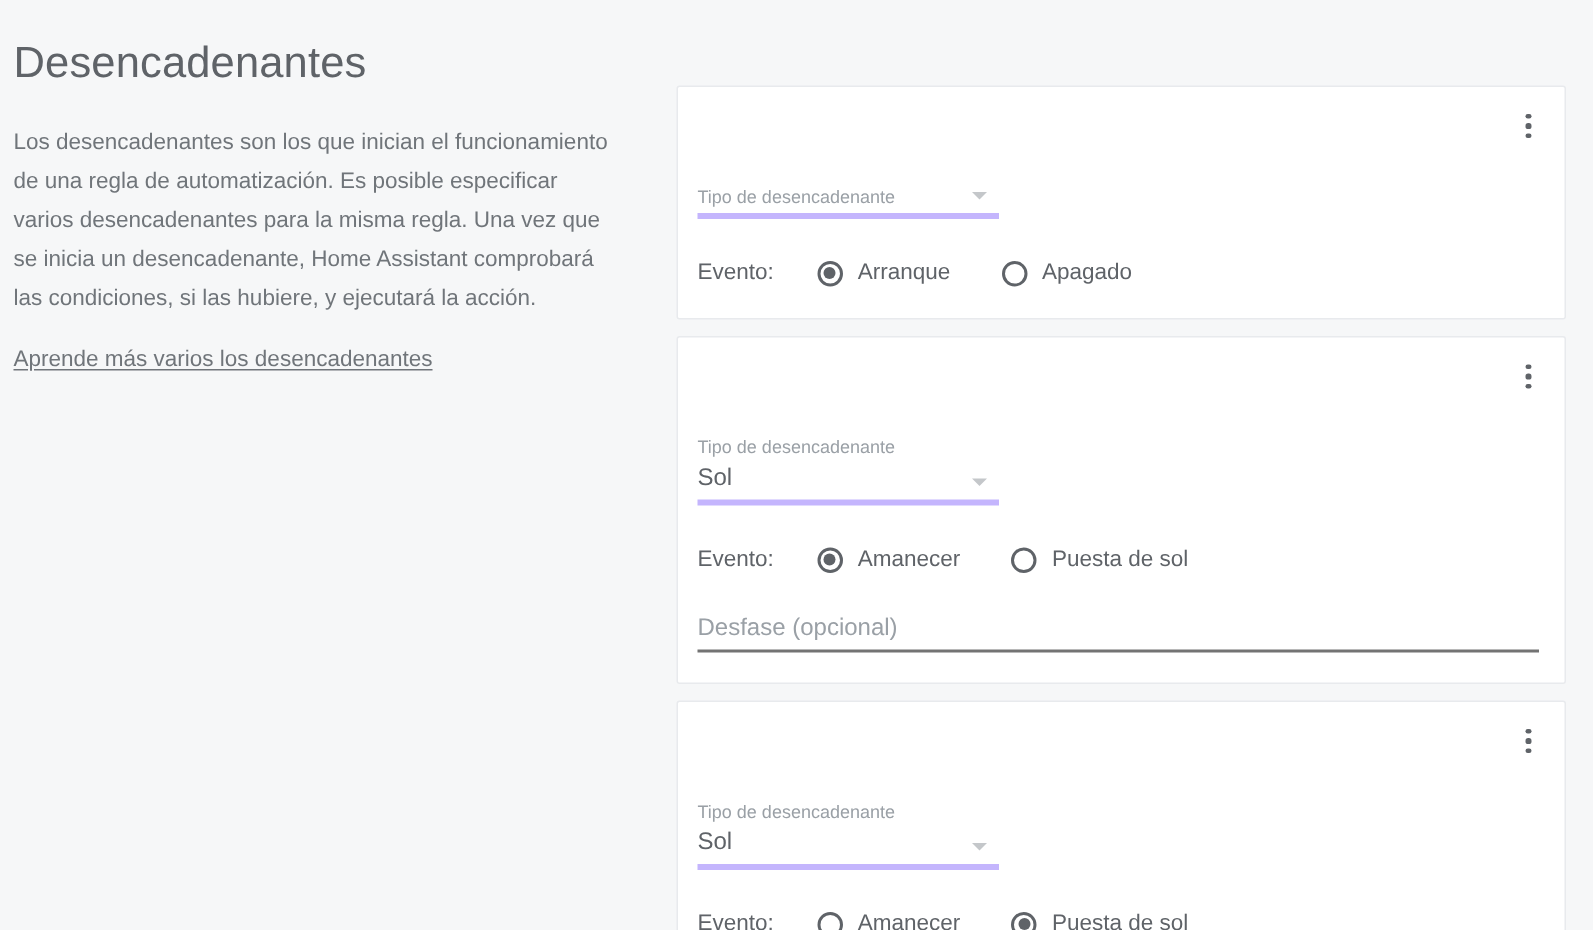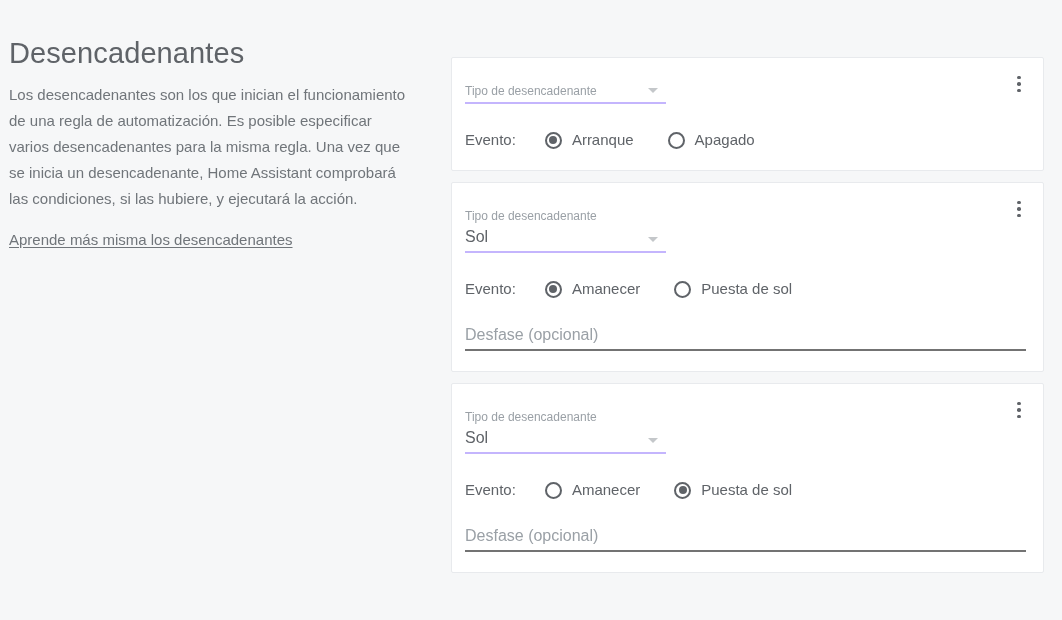--- a/index.html
+++ b/index.html
@@ -13,21 +13,21 @@
     background: #f6f7f8;
     font-family: "Liberation Sans", sans-serif;
     overflow: hidden;
     position: relative;
   }
 
   
   .page-title {
     position: absolute;
     left: 9px;
-    top: 15px;
+    top: 4px;
     font-size: 29px;
     font-weight: 300;
     color: #5f6368;
     letter-spacing: 0.1px;
     line-height: 38px;
     white-space: nowrap;
   }
 
   .intro-col {
     position: absolute;
@@ -91,22 +91,23 @@
     height: 3.5px;
     border-radius: 50%;
     background: #5f6368;
   }
 
   
   .field-select {
     width: 201px;
     position: relative;
     padding-bottom: 3px;
-    border-bottom: 2px solid #c4b5fd;
-    cursor: pointer;
+    border-bottom: 4px solid #c4b5fd;
+    cursor: pointer;
+    margin-top: 40px;
   }
   .field-label {
     font-size: 12px;
     line-height: 15px;
     color: #9aa0a6;
     font-weight: 400;
     white-space: nowrap;
   }
   .field-value {
     font-size: 16px;
@@ -189,21 +190,21 @@
     font-weight: 400;
   }
 </style>
 </head>
 <body>
 
 <h1 class="page-title">Desencadenantes</h1>
 
 <div class="intro-col">
   <p class="intro-text">Los desencadenantes son los que inician el funcionamiento de una regla de automatización. Es posible especificar varios desencadenantes para la misma regla. Una vez que se inicia un desencadenante, Home Assistant comprobará las condiciones, si las hubiere, y ejecutará la acción.</p>
-  <a class="learn-more">Aprende más misma los desencadenantes</a>
+  <a class="learn-more">Aprende más varios los desencadenantes</a>
 </div>
 
 <div class="cards-col">
 
   <div class="card">
     <div class="kebab">
       <span></span>
       <span></span>
       <span></span>
     </div>

